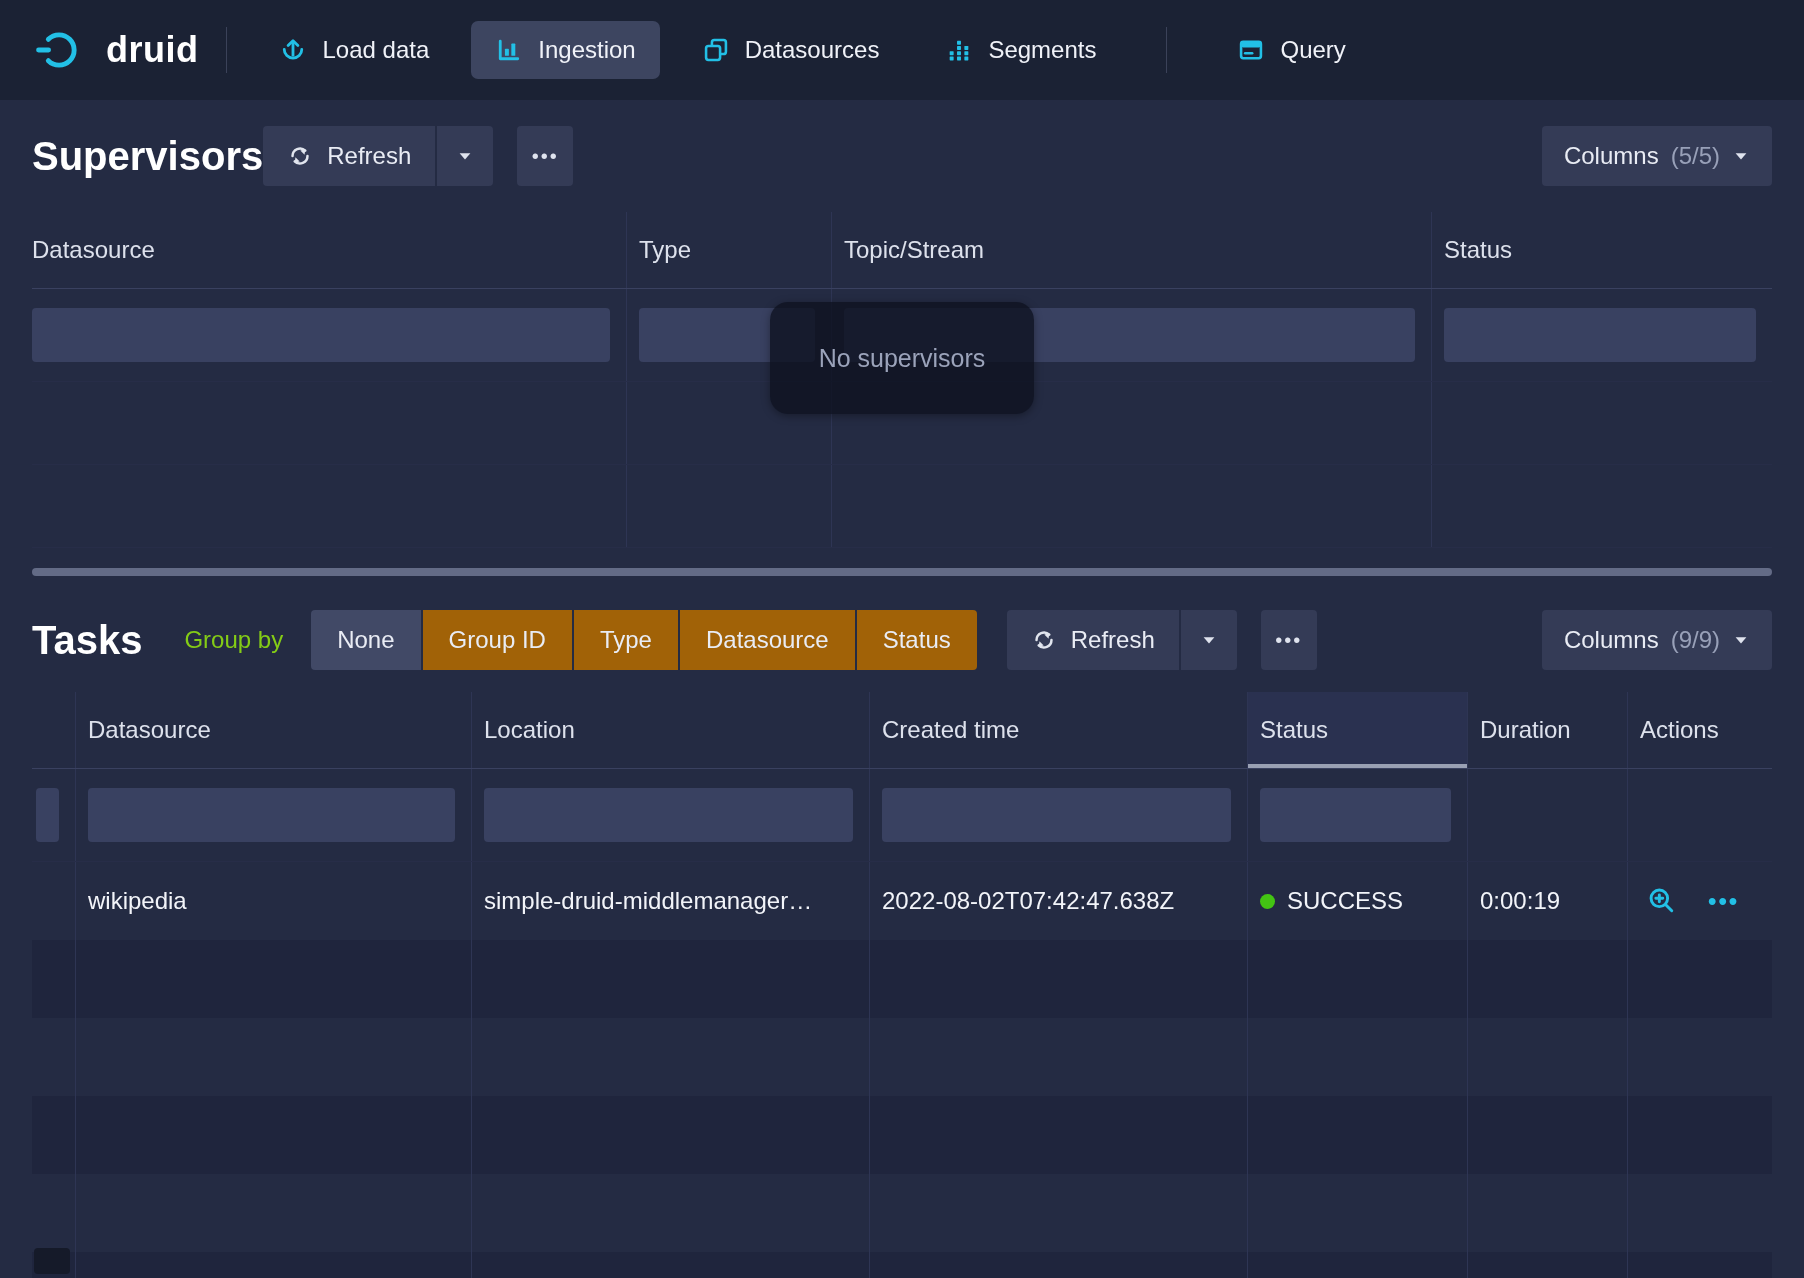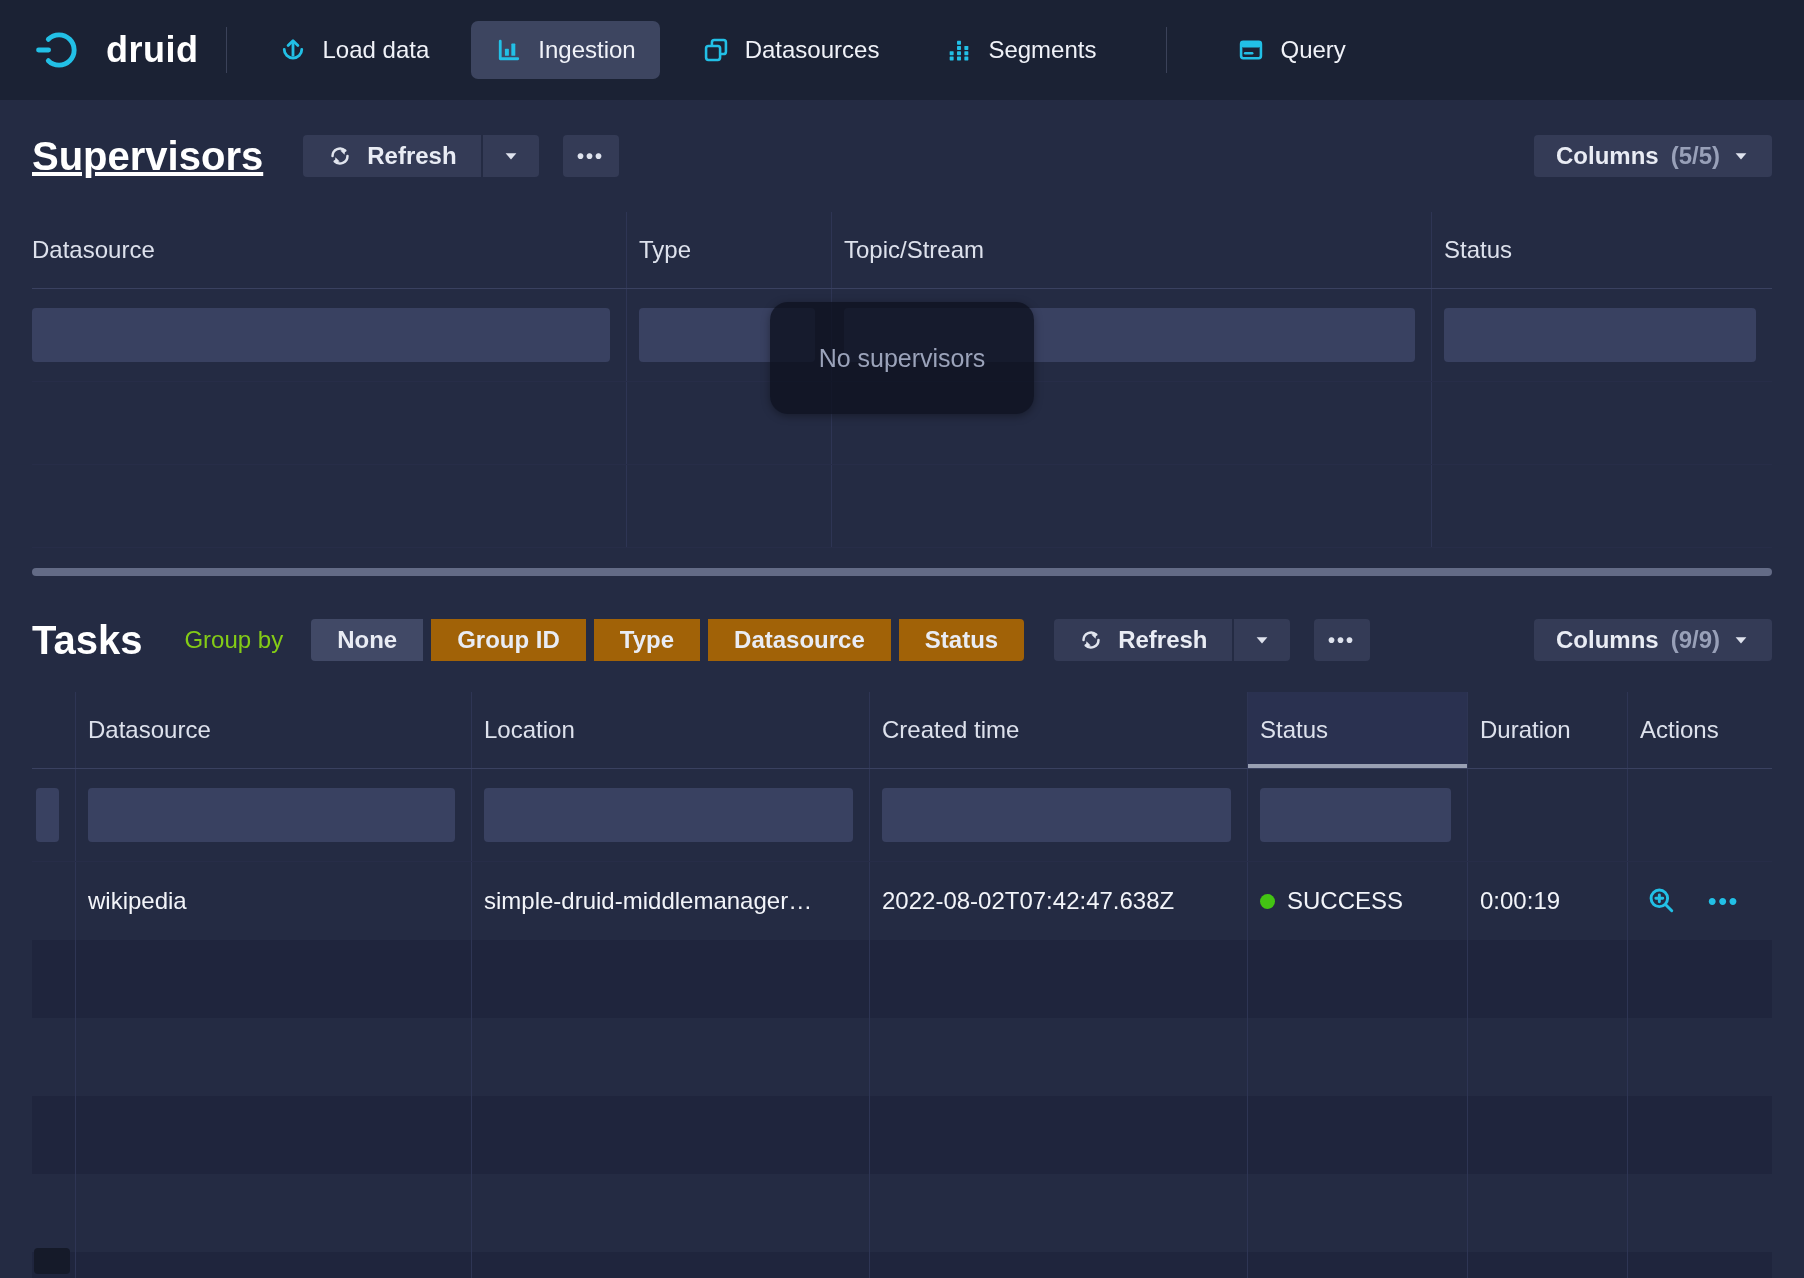--- a/index.html
+++ b/index.html
@@ -18,34 +18,34 @@
   .nav-item{display:flex;align-items:center;gap:15px;padding:0 24px;height:58px;border-radius:7px;
     font-size:24px;color:#f0f2f8;cursor:pointer;white-space:nowrap;}
   .nav-item.active{background:#3d4560;}
   .ic{display:block;}
   
   .section{padding:0 32px;}
   .sec-head{display:flex;align-items:center;}
   .supervisors .sec-head{height:112px;}
   .tasks .sec-head{height:104px;text-align:center;}
   h1,h2{font-size:40px;font-weight:700;margin:0;color:#ffffff;}
-  .supervisors h1{margin-right:40px;text-decoration:underline;}
+  .supervisors h1{}
   .tasks h2{margin-right:42px;}
   .groupby-label{font-size:24px;color:#84cc16;margin-right:28px;}
   
-  .btn{background:#343b56;height:42px;display:flex;align-items:center;border-radius:4px;
-    font-size:24px;color:#e9ecf4;cursor:pointer;box-sizing:border-box;font-weight:bold;}
+  .btn{background:#343b56;height:60px;display:flex;align-items:center;border-radius:4px;
+    font-size:24px;color:#e9ecf4;cursor:pointer;box-sizing:border-box;}
   .split{display:flex;gap:2px;}
   .split .main{padding:0 24px;gap:14px;border-radius:4px 0 0 4px;}
   .split .caret-btn{width:56px;justify-content:center;border-radius:0 4px 4px 0;}
   .btn.square{width:56px;justify-content:center;margin-left:24px;}
   .more-dots{font-size:20px;letter-spacing:2px;color:#dfe3ee;}
   .btn.columns{margin-left:auto;padding:0 22px;gap:12px;}
   .muted{color:#98a0b8;}
-  .seg{display:flex;gap:8px;}
+  .seg{display:flex;gap:2px;}
   .seg .btn{border-radius:0;background:#a16207;padding:0 26px;}
   .seg .btn:first-child{border-radius:4px 0 0 4px;}
   .seg .btn:last-child{border-radius:0 4px 4px 0;}
   .seg .btn.active{background:#414966;}
   .seg{margin-right:30px;}
   
   .table{position:relative;}
   .grid-row{display:grid;}
   .sup-row{grid-template-columns:595px 205px 600px 1fr;}
   .task-row{grid-template-columns:44px 396px 398px 378px 220px 160px 1fr;}

